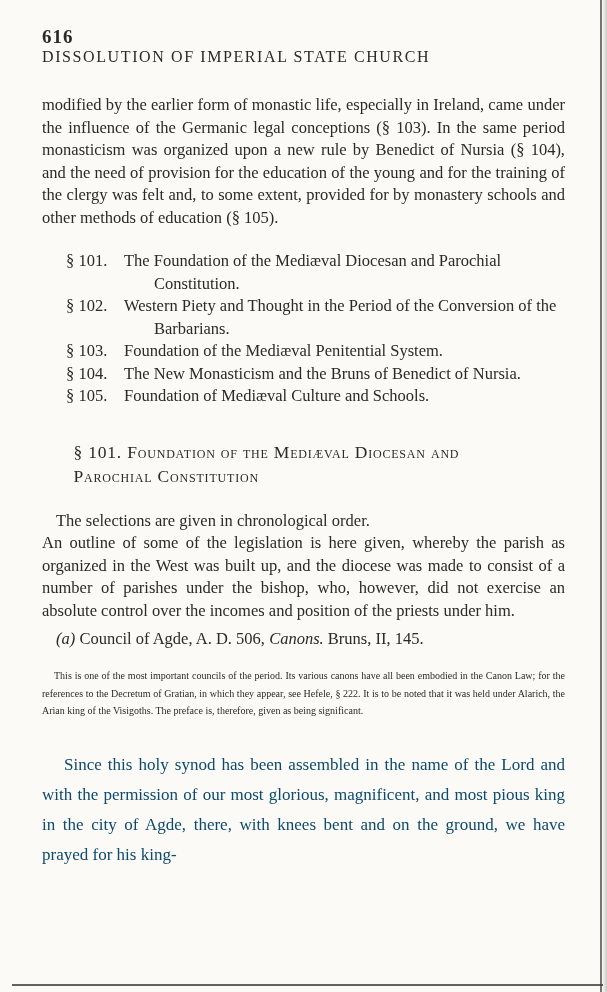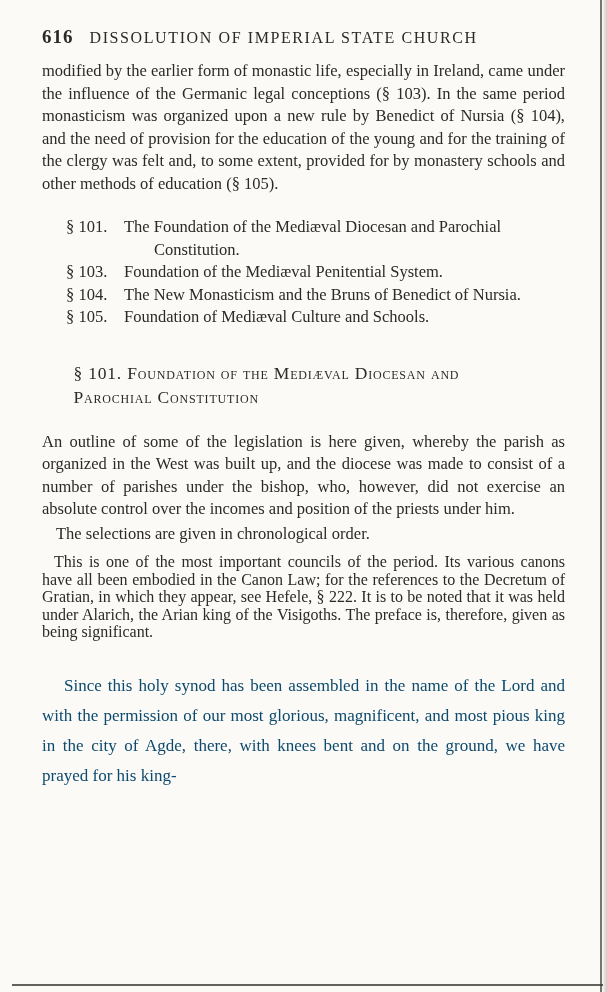--- a/index.html
+++ b/index.html
@@ -18,21 +18,22 @@
   .page {
     position: relative;
     padding: 26px 42px 0 42px;
     box-sizing: border-box;
     width: 607px;
     height: 992px;
   }
   .running-head {
     display: flex;
     align-items: baseline;
-    margin-bottom: 12px;
+    margin-bottom: 28px;
+    flex-direction: column;
   }
   .page-number {
     font-weight: bold;
     font-size: 19px;
     letter-spacing: 1px;
     margin-right: 16px;
   }
   .head-title {
     font-size: 16px;
     letter-spacing: 1.6px;
@@ -79,21 +80,21 @@
     margin-top: 6px;
     font-size: 16.5px;
     line-height: 22.5px;
     text-indent: 14px;
     text-align: left;
   }
   .council-line .marker { font-style: italic; }
   .council-line .canons-italic { font-style: italic; }
   .note {
     margin-top: 8px;
-    font-size: 16px;
+    font-size: 10px;
     line-height: 17.6px;
     text-align: justify;
     text-indent: 12px;
   }
   .quote {
     margin-top: 30px;
     font-size: 17px;
     line-height: 30px;
     text-align: justify;
     text-indent: 22px;
@@ -138,39 +139,44 @@
   </div>
 
   <p class="para">modified by the earlier form of monastic life, especially in Ireland, came under the influence of the Germanic legal conceptions (§ 103).  In the same period monasticism was organized upon a new rule by Benedict of Nursia (§ 104), and the need of provision for the education of the young and for the training of the clergy was felt and, to some extent, provided for by monastery schools and other methods of education (§ 105).</p>
 
   <div class="toc">
     <div class="toc-item">
       <span class="toc-label">§ 101.</span>
       <span class="toc-text">The Foundation of the Mediæval Diocesan and Parochial Constitution.</span>
     </div>
     <div class="toc-item">
+      <span class="toc-label">§ 102.</span>
+      <span class="toc-text">Western Piety and Thought in the Period of the Conversion of the Barbarians.</span>
+    </div>
+    <div class="toc-item">
       <span class="toc-label">§ 103.</span>
       <span class="toc-text">Foundation of the Mediæval Penitential System.</span>
     </div>
     <div class="toc-item">
       <span class="toc-label">§ 104.</span>
       <span class="toc-text">The New Monasticism and the Bruns of Benedict of Nursia.</span>
     </div>
     <div class="toc-item">
       <span class="toc-label">§ 105.</span>
       <span class="toc-text">Foundation of Mediæval Culture and Schools.</span>
     </div>
   </div>
 
   <div class="section-heading">§ 101.  Foundation of the Mediæval Diocesan and Parochial Constitution</div>
 
+  <p class="para indent-sm selections">The selections are given in chronological order.</p>
+
   <p class="para">An outline of some of the legislation is here given, whereby the parish as organized in the West was built up, and the diocese was made to consist of a number of parishes under the bishop, who, however, did not exercise an absolute control over the incomes and position of the priests under him.</p>
 
-  <p class="para indent-sm selections">The selections are given in chronological order.</p>
-
+  <p class="council-line"><span class="marker">(a)</span><span> Council of Agde, A. D. 506, </span><span class="canons-italic">Canons.</span><span>  Bruns, II, 145.</span></p>
 
   <p class="note">This is one of the most important councils of the period.  Its various canons have all been embodied in the Canon Law; for the references to the Decretum of Gratian, in which they appear, see Hefele, § 222.  It is to be noted that it was held under Alarich, the Arian king of the Visigoths.  The preface is, therefore, given as being significant.</p>
 
   <p class="quote">Since this holy synod has been assembled in the name of the Lord and with the permission of our most glorious, magnificent, and most pious king in the city of Agde, there, with knees bent and on the ground, we have prayed for his king-</p>
 
   <div class="scan-edge-right-soft"></div>
   <div class="scan-edge-right"></div>
   <div class="scan-edge-bottom"></div>
 
 </div>

